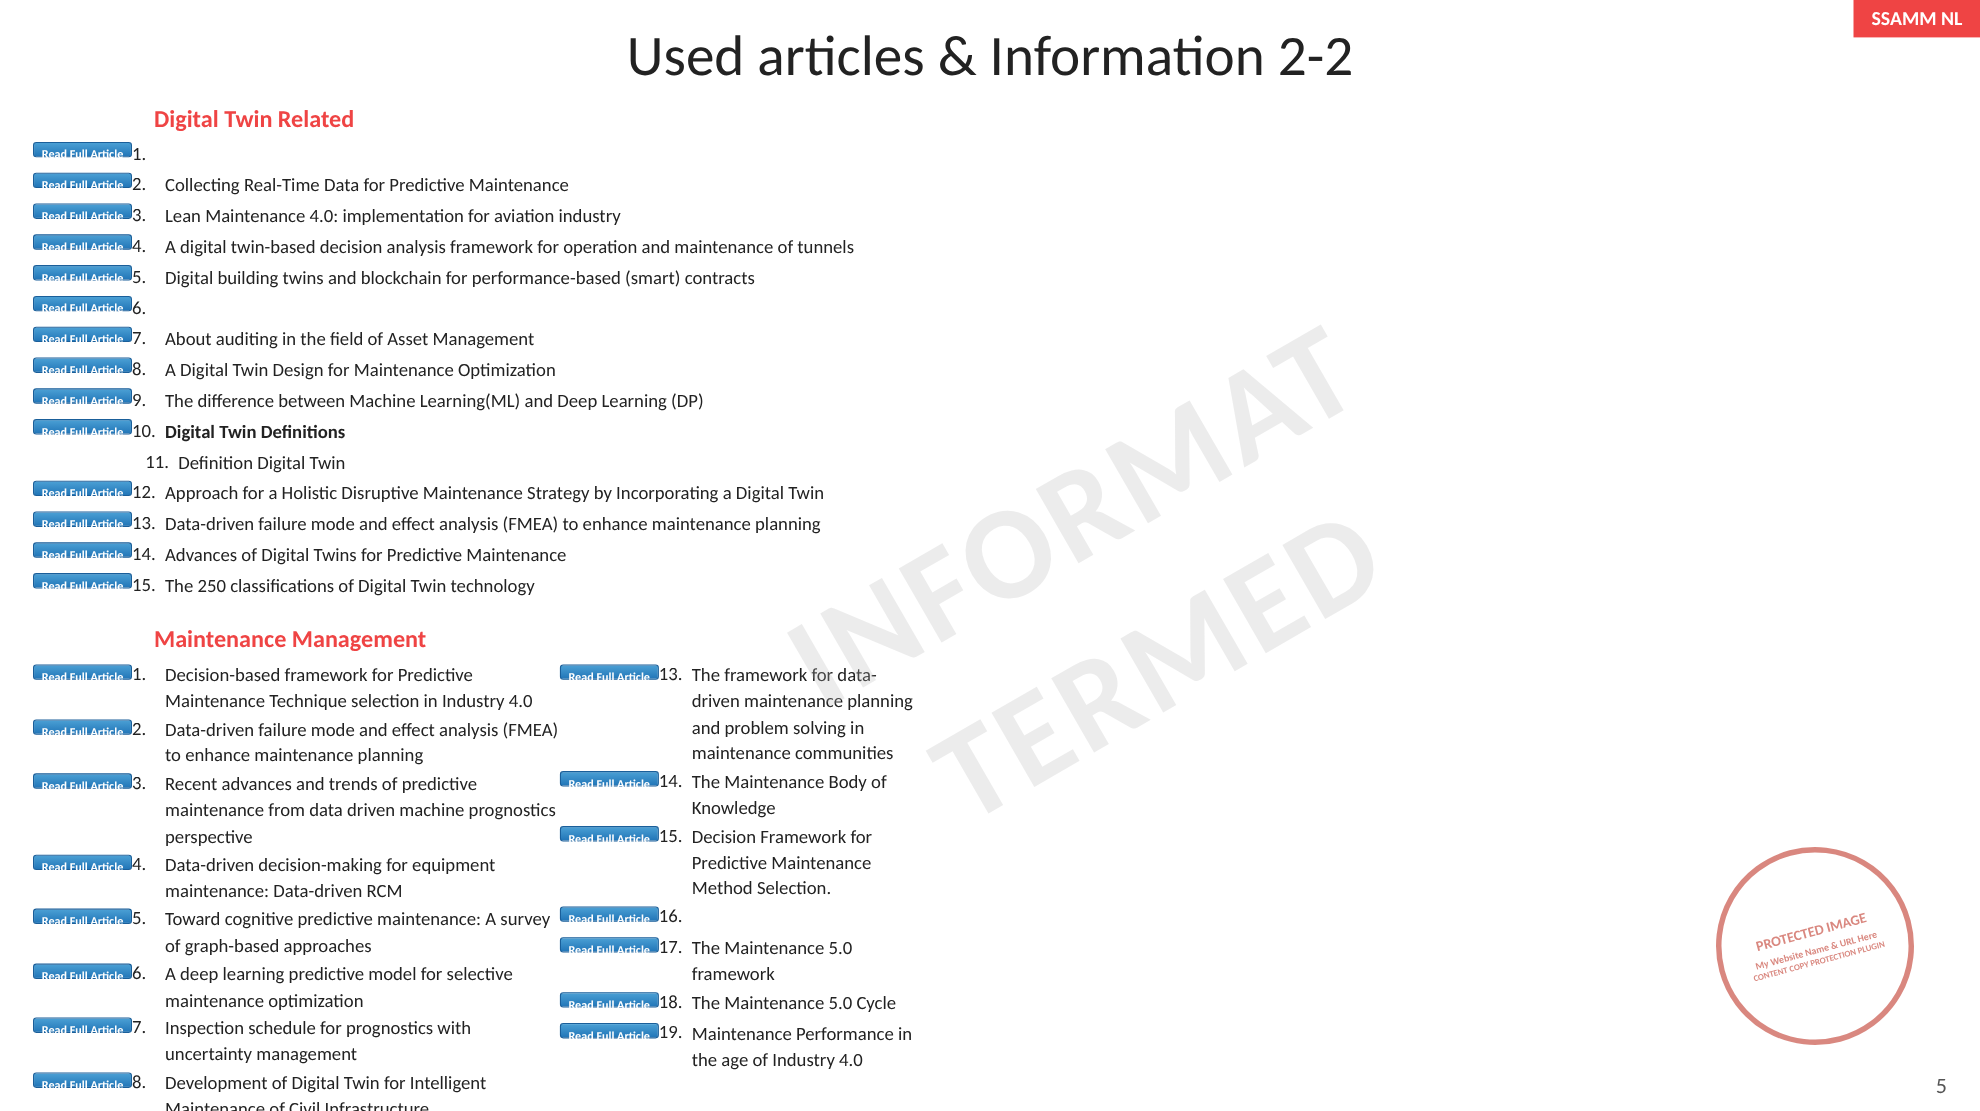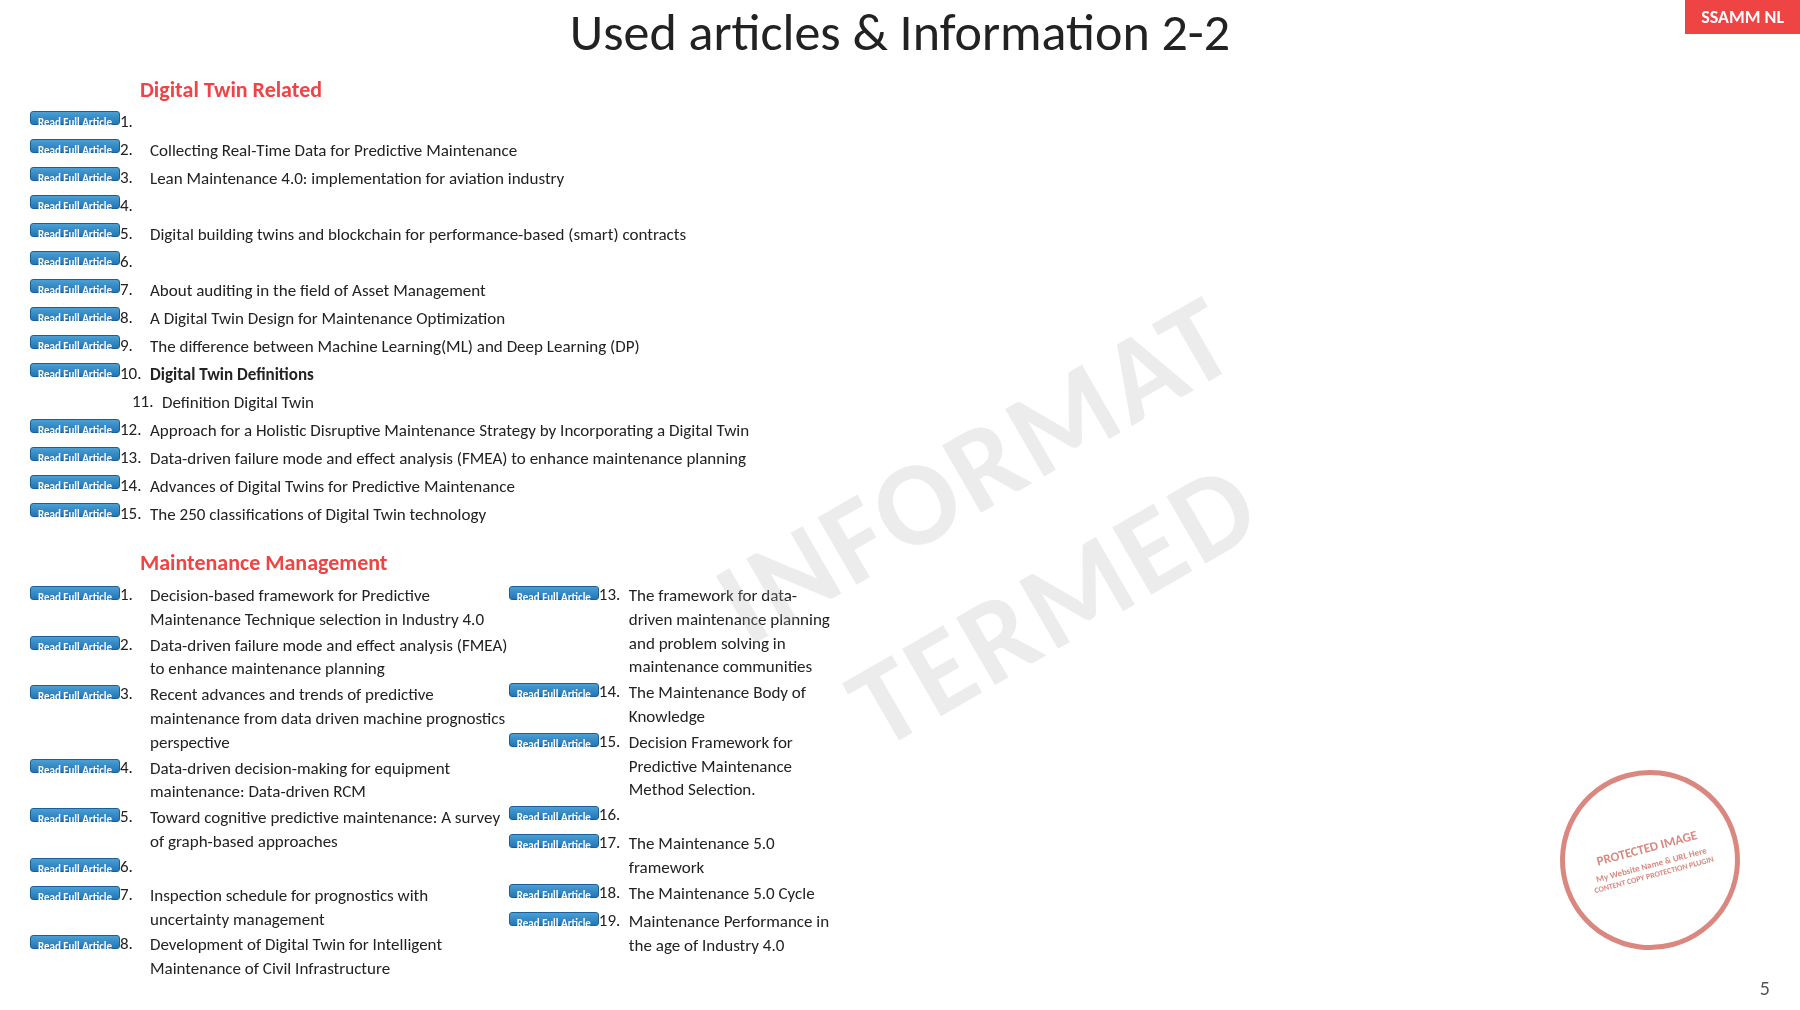--- a/index.html
+++ b/index.html
@@ -41,21 +41,21 @@
       padding: 6px 16px;
       z-index: 20;
     }
 
     
     .page-title {
       text-align: center;
       font-size: 52px;
       font-weight: normal;
       color: #222222;
-      padding: 0 0 12px 0;
+      padding: 18px 0 12px 0;
       letter-spacing: 0;
     }
 
     
     .page-number {
       position: absolute;
       bottom: 10px;
       right: 30px;
       font-size: 20px;
       color: #555;
@@ -218,20 +218,21 @@
             <span class="article-text">Collecting Real-Time Data for Predictive Maintenance</span>
           </li>
           <li class="article-item">
             <span class="read-btn">Read Full Article</span>
             <span class="item-number">3.</span>
             <span class="article-text">Lean Maintenance 4.0: implementation for aviation industry</span>
           </li>
           <li class="article-item">
             <span class="read-btn">Read Full Article</span>
             <span class="item-number">4.</span>
+            <span class="article-text">A digital twin-based decision analysis framework for operation and maintenance of tunnels</span>
           </li>
           <li class="article-item">
             <span class="read-btn">Read Full Article</span>
             <span class="item-number">5.</span>
             <span class="article-text">Digital building twins and blockchain for performance-based (smart) contracts</span>
           </li>
           <li class="article-item">
             <span class="read-btn">Read Full Article</span>
             <span class="item-number">6.</span>
           </li>
@@ -309,20 +310,21 @@
                 <span class="article-text">Data-driven decision-making for equipment maintenance: Data-driven RCM</span>
               </li>
               <li class="article-item" style="align-items: flex-start;">
                 <span class="read-btn" style="margin-top: 2px;">Read Full Article</span>
                 <span class="item-number">5.</span>
                 <span class="article-text">Toward cognitive predictive maintenance: A survey of graph-based approaches</span>
               </li>
               <li class="article-item" style="align-items: flex-start;">
                 <span class="read-btn" style="margin-top: 2px;">Read Full Article</span>
                 <span class="item-number">6.</span>
+                <span class="article-text">A deep learning predictive model for selective maintenance optimization</span>
               </li>
               <li class="article-item" style="align-items: flex-start;">
                 <span class="read-btn" style="margin-top: 2px;">Read Full Article</span>
                 <span class="item-number">7.</span>
                 <span class="article-text">Inspection schedule for prognostics with uncertainty management</span>
               </li>
               <li class="article-item" style="align-items: flex-start;">
                 <span class="read-btn" style="margin-top: 2px;">Read Full Article</span>
                 <span class="item-number">8.</span>
                 <span class="article-text">Development of Digital Twin for Intelligent Maintenance of Civil Infrastructure</span>

